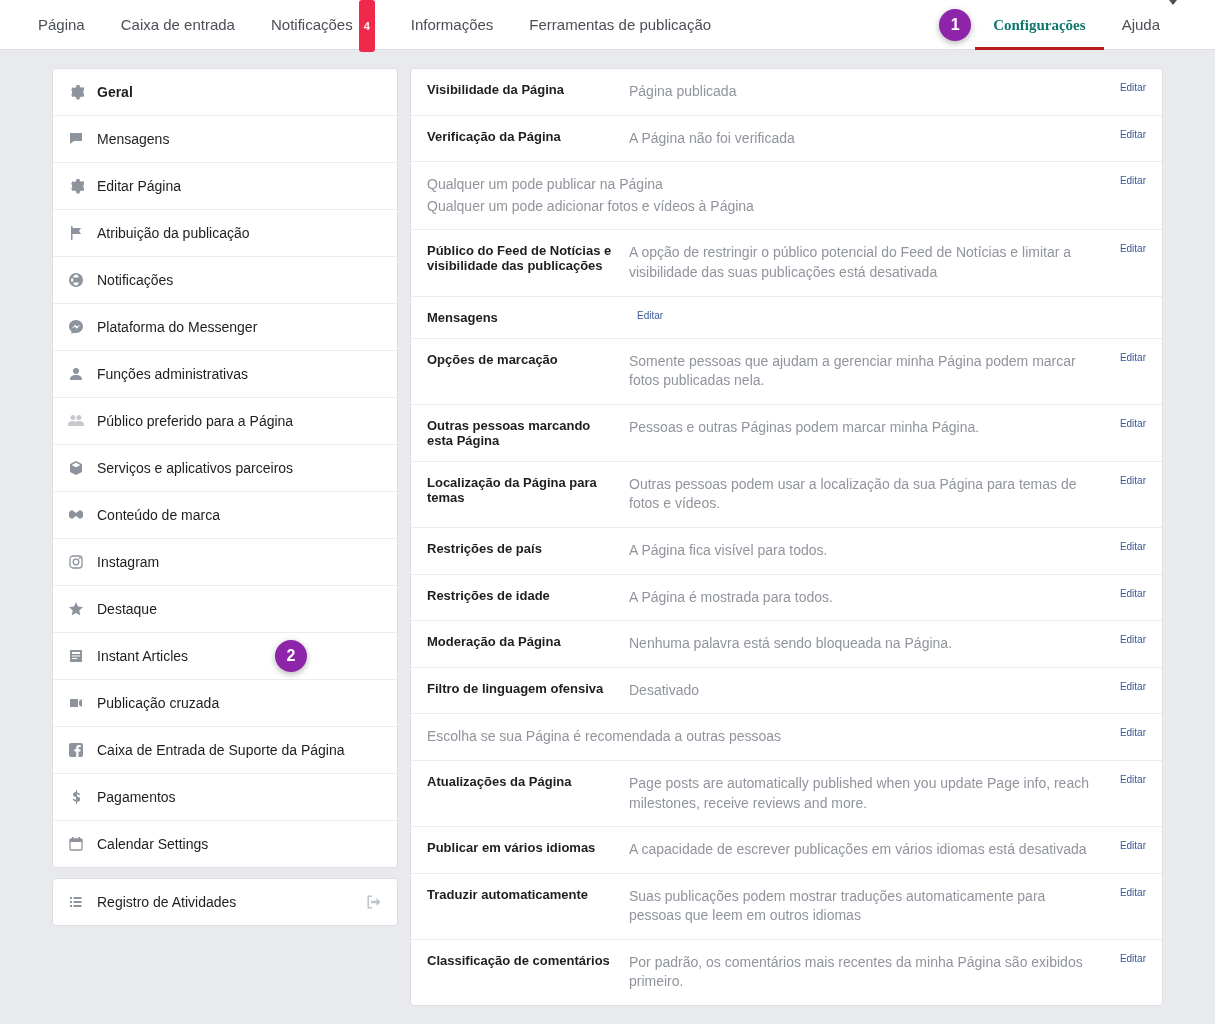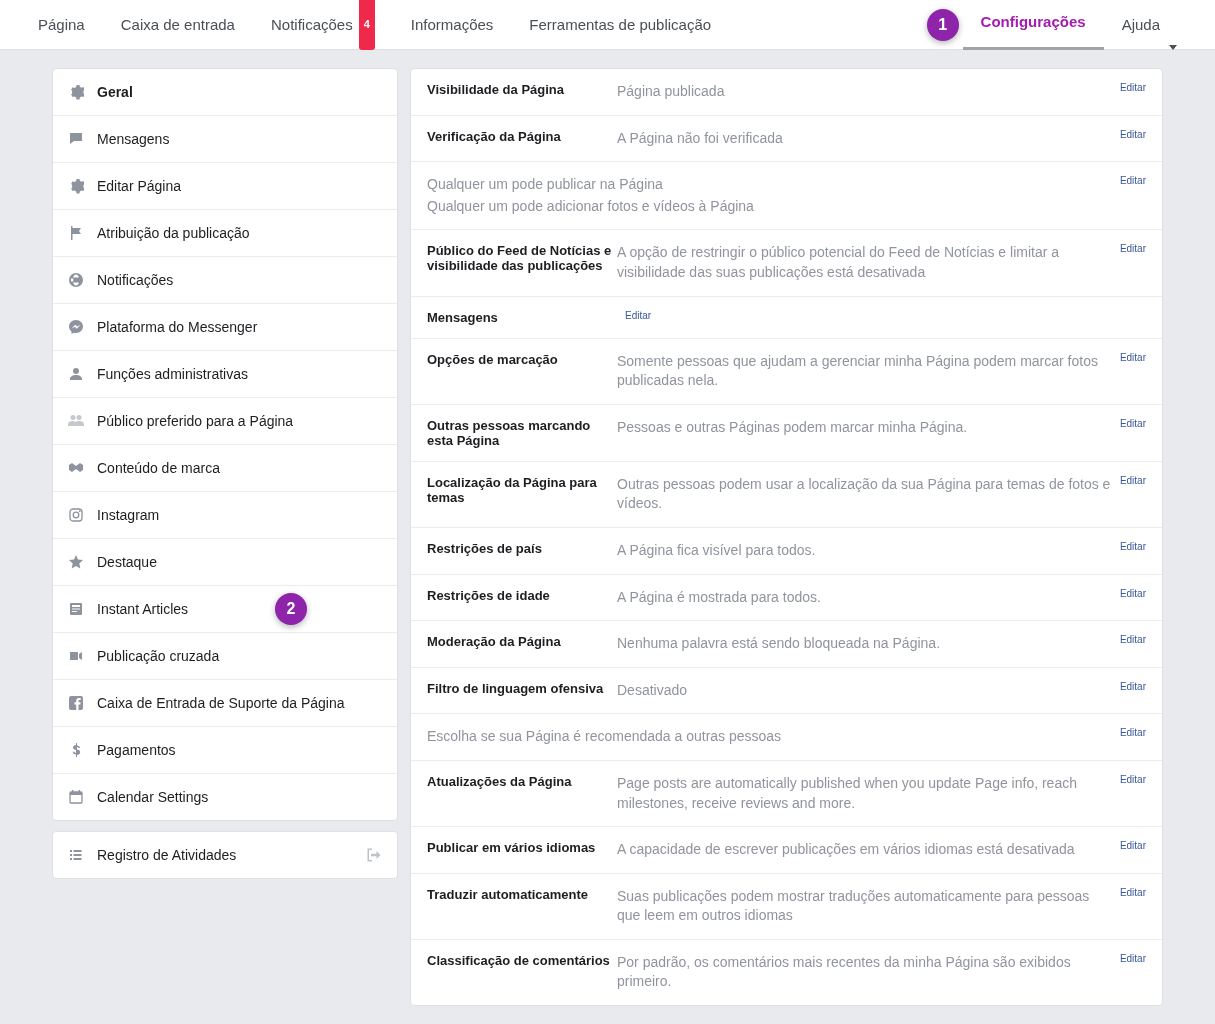--- a/index.html
+++ b/index.html
@@ -20,27 +20,28 @@
     position: relative;
   }
   .topnav .tab {
     padding: 0 18px;
     height: 50px;
     line-height: 50px;
     color: #4b4f56;
     cursor: pointer;
     font-size: 15px;
     display: flex;
-    align-items: flex-end;
+    align-items: flex-start;
     gap: 6px;
   }
   .topnav .tab.active {
-    color: #a21caf;
+    color: #0f766e;
     font-weight: 600;
-    border-bottom: 3px solid #a3a3a3;
+    border-bottom: 3px solid #b91c1c;
+    font-family: Liberation Serif, serif;
   }
   .topnav .spacer { flex: 1; }
   .badge {
     background: #f02849;
     color: #fff;
     font-size: 11px;
     padding: 1px 5px;
     border-radius: 3px;
     font-weight: bold;
   }
@@ -111,20 +112,21 @@
   .main {
     flex: 1;
     background: #fff;
     border: 1px solid #dddfe2;
     border-radius: 4px;
   }
   .setting-row {
     display: flex;
     padding: 13px 16px;
     border-bottom: 1px solid #ececec;
+    gap: 12px;
   }
   .setting-row:last-child { border-bottom: none; }
   .setting-label {
     width: 190px;
     flex-shrink: 0;
     color: #1c1e21;
     font-weight: 600;
     font-size: 13px;
   }
   .setting-value {
@@ -309,20 +311,28 @@
           <span class="ico" style="opacity:0.5">
             <svg viewBox="0 0 16 16">
               <use href="#i-people"></use>
             </svg>
           </span>
           <span>Público preferido para a Página</span>
         </div>
         <div class="side-item">
           <span class="ico" style="">
             <svg viewBox="0 0 16 16">
+              <use href="#i-cube"></use>
+            </svg>
+          </span>
+          <span>Serviços e aplicativos parceiros</span>
+        </div>
+        <div class="side-item">
+          <span class="ico" style="">
+            <svg viewBox="0 0 16 16">
               <use href="#i-handshake"></use>
             </svg>
           </span>
           <span>Conteúdo de marca</span>
         </div>
         <div class="side-item">
           <span class="ico" style="">
             <svg viewBox="0 0 16 16">
               <use href="#i-instagram"></use>
             </svg>

